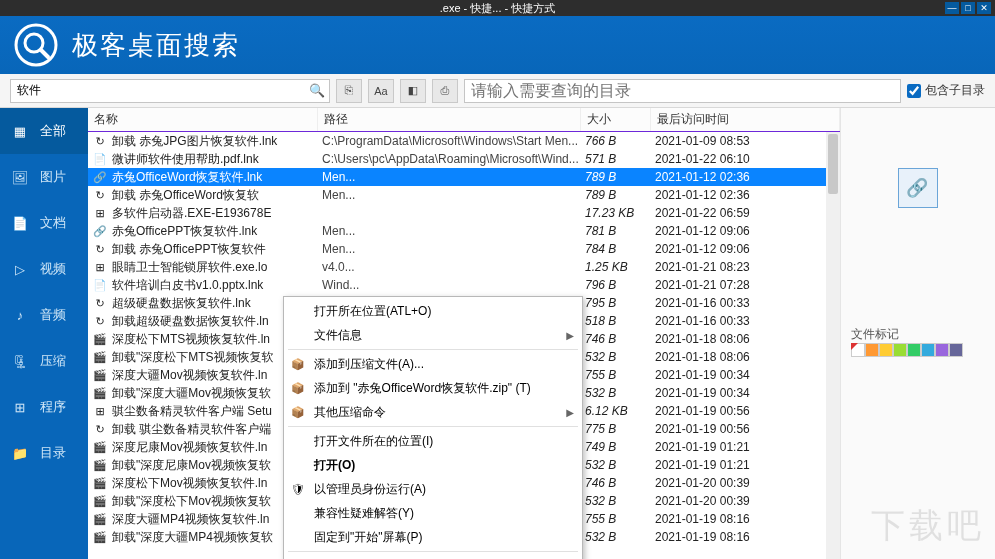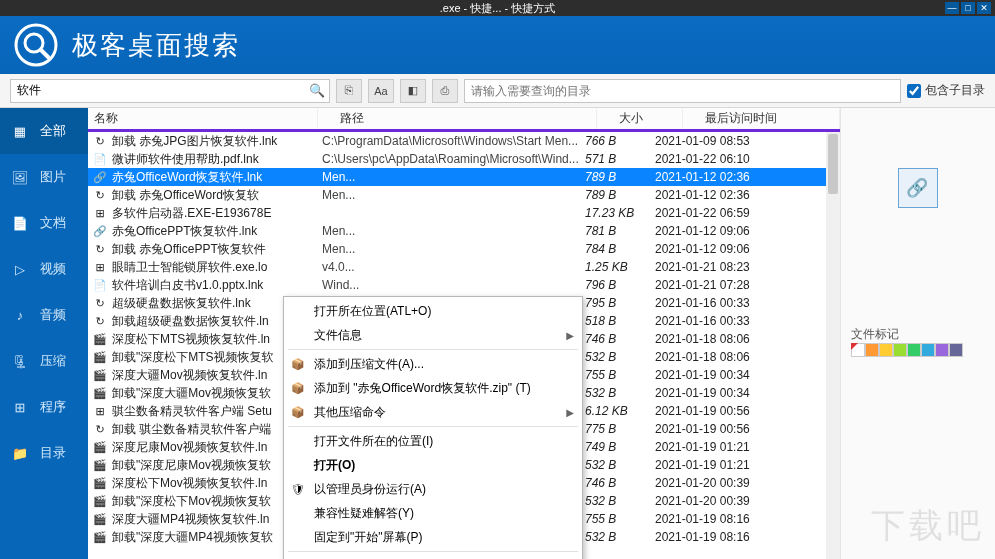--- a/index.html
+++ b/index.html
@@ -10,31 +10,31 @@
 .titlebar-btn { width: 14px; height: 12px; background: #055a9e; color: #fff; font-size: 9px; display: flex; align-items: center; justify-content: center; }
 .header { height: 58px; background: linear-gradient(#0a6bc2, #0866b9); display: flex; align-items: center; padding: 0 14px; }
 .logo { width: 44px; height: 44px; border-radius: 50%; display: flex; align-items: center; justify-content: center; margin-right: 14px; }
 .logo svg { width: 44px; height: 44px; }
 .app-title { color: #fff; font-size: 26px; letter-spacing: 2px; }
 .toolbar { height: 34px; background: #f5f5f5; border-bottom: 1px solid #d8d8d8; display: flex; align-items: center; padding: 0 10px; gap: 6px; }
 .search-wrap { position: relative; flex: 0 0 320px; }
 .search-wrap input { width: 100%; height: 24px; border: 1px solid #c5c5c5; padding: 0 32px 0 6px; font-size: 12px; }
 .search-wrap .srch-icon { position: absolute; right: 4px; top: 4px; color: #888; font-size: 13px; }
 .tbtn { width: 26px; height: 24px; background: #e8e8e8; border: 1px solid #c9c9c9; display: flex; align-items: center; justify-content: center; font-size: 11px; color: #444; }
-.dir-input { flex: 1; height: 24px; border: 1px solid #c5c5c5; padding: 0 6px; font-size: 12px; color: #0369a1; }
+.dir-input { flex: 1; height: 24px; border: 1px solid #c5c5c5; padding: 0 6px; font-size: 16px; color: #0369a1; }
 .chk-wrap { display: flex; align-items: center; gap: 4px; font-size: 12px; color: #333; }
 .chk-wrap input { width: 14px; height: 14px; accent-color: #0a6bc2; }
 .body-area { flex: 1; display: flex; overflow: hidden; position: relative; }
 .sidebar { width: 88px; background: #0866b9; display: flex; flex-direction: column; }
 .side-item { height: 46px; display: flex; align-items: center; padding: 0 10px; gap: 10px; color: #cfe6f7; font-size: 13px; cursor: pointer; }
 .side-item.active { background: #055a9e; color: #fff; }
 .side-icon { width: 20px; height: 20px; display: flex; align-items: center; justify-content: center; }
 .main { flex: 1; display: flex; overflow: hidden; }
 .list-area { flex: 1; display: flex; flex-direction: column; overflow: hidden; }
-.list-header { height: 24px; background: #fcfcfc; border-bottom: 3px solid #6d28d9; display: flex; font-size: 12px; color: #333; gap: 16px; }
+.list-header { height: 24px; background: #fcfcfc; border-bottom: 1px solid #6d28d9; display: flex; font-size: 12px; color: #333; }
 .lh-col { display: flex; align-items: center; padding: 0 6px; border-right: 1px solid #eee; }
 .lh-name { width: 230px; }
 .lh-path { width: 263px; }
 .lh-size { width: 70px; }
 .lh-time { flex: 1; }
 .list { flex: 1; overflow: hidden; position: relative; }
 .row { height: 18px; display: flex; align-items: center; font-size: 12px; color: #222; padding-left: 4px; }
 .row.sel { background: #0a84ff; color: #fff; }
 .row .ficon { width: 16px; height: 16px; margin-right: 4px; display: flex; align-items: center; justify-content: center; font-size: 11px; }
 .row .c-name { width: 210px; white-space: nowrap; overflow: hidden; text-overflow: ellipsis; }

